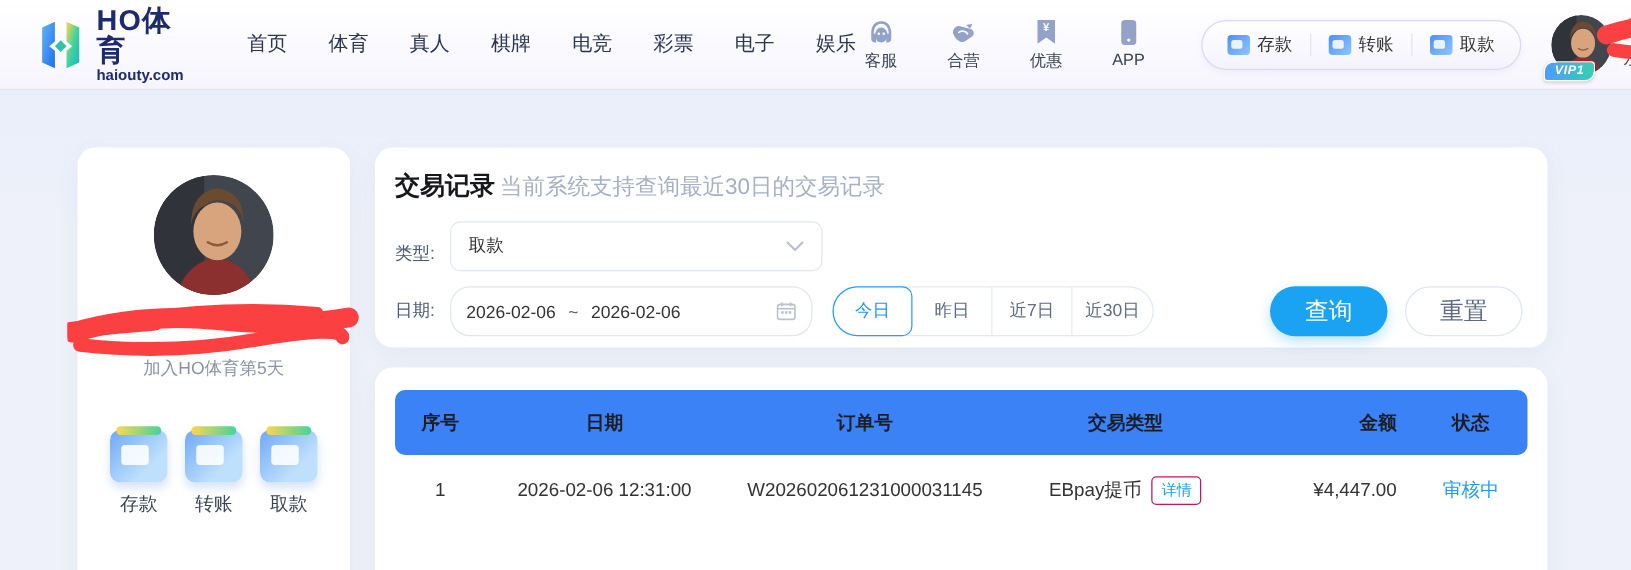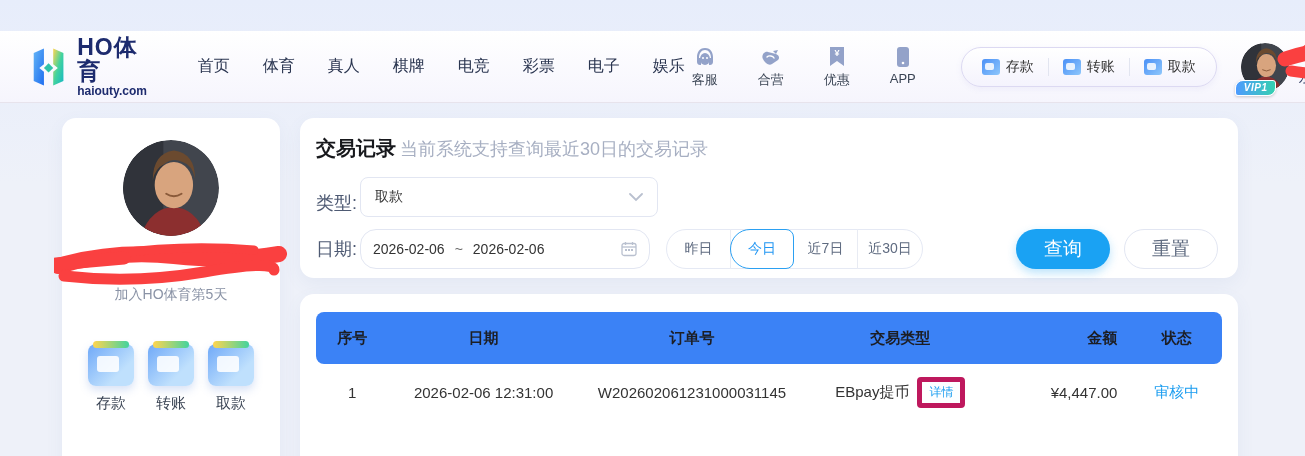--- a/index.html
+++ b/index.html
@@ -8,21 +8,21 @@
     font-family:"Liberation Sans","DejaVu Sans",sans-serif;
     background:linear-gradient(180deg,#e7edfb 0%,#eef1f9 40%,#eef1f9 100%);
     position:relative; color:#333;
   }
 
   
   .navbar {
     position:absolute; top:0; left:0; width:1305px; height:72px;
     background:linear-gradient(180deg,#ffffff 0%,#f6f5fd 100%);
     border-bottom:1px solid #e7e3ec;
-    display:flex; align-items:center; padding:0 26px 0 30px;margin-top:31px;
+    display:flex; align-items:center; padding:0 26px 0 30px;
   }
   .logo { display:flex; align-items:center; gap:10px; cursor:pointer; }
   .logo-text { display:flex; flex-direction:column; line-height:1.05; }
   .logo-title { font-size:23px; font-weight:bold; color:#1d2b6e; letter-spacing:1px; }
   .logo-domain { font-size:12px; font-weight:bold; color:#1d2b6e; margin-top:2px; }
 
   .nav-links { display:flex; align-items:center; gap:33px; margin-left:46px; }
   .nav-links a { font-size:16px; color:#2a3550; text-decoration:none; cursor:pointer; white-space:nowrap; }
 
   .quick-icons { display:flex; align-items:flex-start; gap:26px; margin-left:auto; }
@@ -88,21 +88,21 @@
   .main { position:absolute; left:300px; top:118px; width:938px; }
   .filter-card {
     background:#fff; border-radius:14px; height:160px;
     box-shadow:0 6px 18px rgba(90,110,170,0.07); padding:17px 20px 0 16px;
   }
   .title-row { display:flex; align-items:baseline; gap:4px; margin-bottom:15px; }
   .page-title { font-size:20px; font-weight:bold; color:#17181c; }
   .page-subtitle { font-size:18px; color:#a7afc2; }
 
   .form-row { display:flex; align-items:center; }
-  .form-label { font-size:18px; color:#4e5a73; width:44px; flex:none; }
+  .form-label { font-size:14px; color:#4e5a73; width:44px; flex:none; }
   .select-box {
     width:298px; height:40px; border:1px solid #e2e6f2; border-radius:8px;
     display:flex; align-items:center; justify-content:space-between;
     padding:0 14px; cursor:pointer; background:#fff; margin-bottom:12px;
   }
   .select-value { font-size:14px; color:#333; }
 
   .date-box {
     width:290px; height:40px; border:1px solid #e2e6f2; border-radius:16px;
     display:flex; align-items:center; padding:0 12px; cursor:pointer; background:#fff; flex:none;
@@ -142,21 +142,21 @@
   }
   .trow { display:flex; align-items:center; height:56px; font-size:15px; color:#333; }
   .col-seq   { width:8%;  text-align:center; }
   .col-date  { width:21%; text-align:center; }
   .col-order { width:25%; text-align:center; }
   .col-type  { width:21%; text-align:center; display:flex; align-items:center; justify-content:center; gap:8px; }
   .col-amt   { width:15%; text-align:right; padding-right:14px; }
   .col-stat  { width:10%; text-align:center; }
   .thead .col-type { display:block; }
   .detail-badge {
-    font-size:12px; color:#1b9df0; border:5px solid #be185d; border-radius:4px;
+    font-size:12px; color:#1b9df0; border:1px solid #be185d; border-radius:4px;
     padding:2px 7px; cursor:pointer; background:#fdfeff; white-space:nowrap;
   }
   .status-blue { color:#1b9df0; }
 </style>
 </head>
 <body>
 
 <div class="navbar">
   <div class="logo">
     <svg width="42" height="44" viewBox="0 0 40 44">
@@ -347,22 +347,22 @@
           <line x1="1" y1="6" x2="15" y2="6" stroke="#b9c0cf" stroke-width="1.3"></line>
           <line x1="4.5" y1="1" x2="4.5" y2="4" stroke="#b9c0cf" stroke-width="1.3"></line>
           <line x1="11.5" y1="1" x2="11.5" y2="4" stroke="#b9c0cf" stroke-width="1.3"></line>
           <rect x="4" y="8" width="2" height="2" fill="#b9c0cf"></rect>
             <rect x="7" y="8" width="2" height="2" fill="#b9c0cf"></rect>
             <rect x="10" y="8" width="2" height="2" fill="#b9c0cf"></rect>
         </svg>
       </div>
 
       <div class="seg-group">
+        <div class="seg active">今日</div>
         <div class="seg">昨日</div>
-        <div class="seg active">今日</div>
         <div class="seg">近7日</div>
         <div class="seg">近30日</div>
       </div>
 
       <div class="btns">
         <button class="btn btn-primary">查询</button>
         <button class="btn btn-ghost">重置</button>
       </div>
     </div>
   </div>

